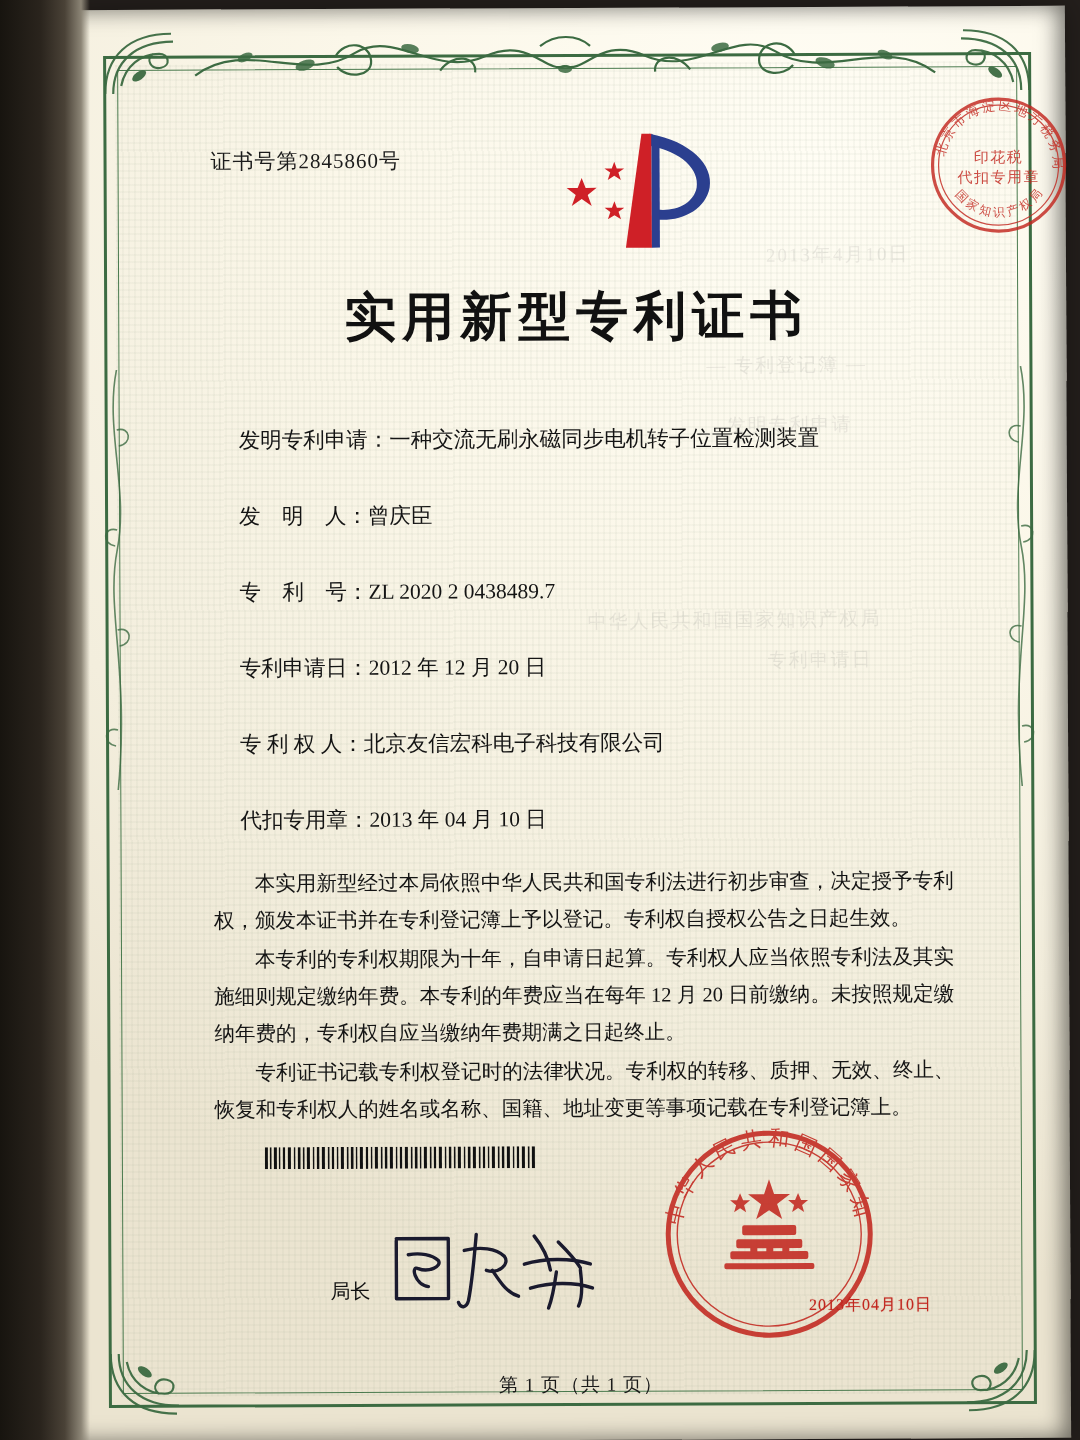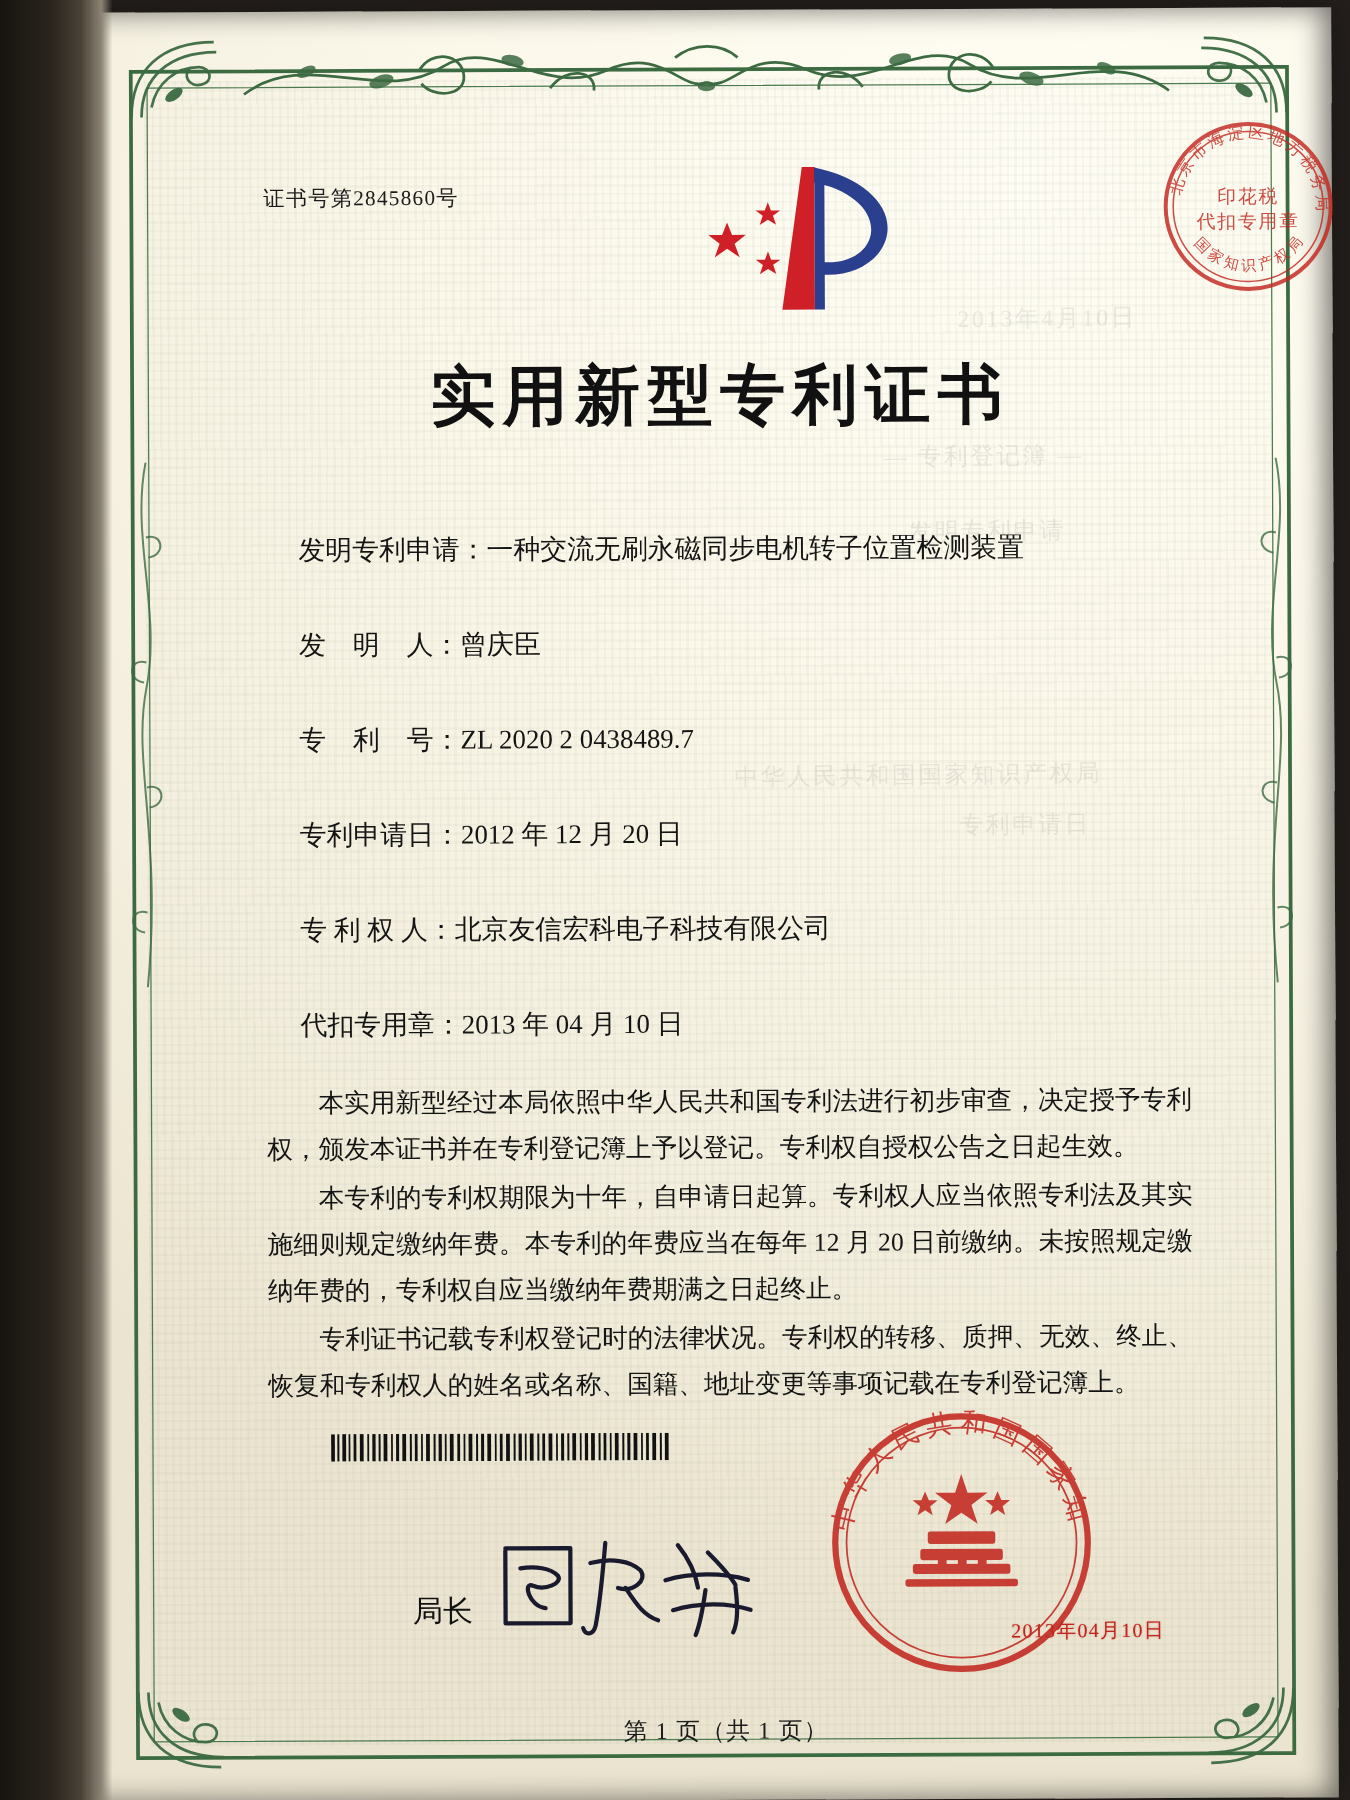--- a/index.html
+++ b/index.html
@@ -55,21 +55,21 @@
   .sv-l{left:30px;top:360px;}
   .sv-r{right:26px;top:360px;transform:scaleX(-1);}
 
   
   #content{
     position:absolute;left:100px;top:96px;width:820px;height:1280px;
     color:#1a1a1a;
   }
   .cert-no{
     position:absolute;left:45px;top:42px;
-    font-size:17px;letter-spacing:1px;color:#1b1b1b;
+    font-size:21px;letter-spacing:1px;color:#1b1b1b;
   }
   
   #logo{position:absolute;left:388px;top:22px;width:180px;height:130px;}
   
   .title{
     position:absolute;left:0;top:178px;width:820px;text-align:center;
     font-family:"Liberation Serif", serif;
     font-size:52px;font-weight:bold;letter-spacing:6px;color:#111;
   }
   
@@ -77,21 +77,21 @@
   .frow{display:flex;align-items:baseline;margin-bottom:47px;font-size:21.5px;color:#141414;}
   .flabel{white-space:pre;}
   .fvalue{white-space:pre;}
   .paras{position:absolute;left:45px;top:760px;width:740px;font-size:20.5px;line-height:37px;color:#141414;text-align:justify;}
   .paras p{margin:0 0 2px 0;text-indent:2em;}
 
   
   #barcode{position:absolute;left:95px;top:1042px;width:275px;height:22px;}
   
   .sign-row{position:absolute;left:160px;top:1120px;display:flex;align-items:flex-end;}
-  .sign-label{font-size:24px;color:#111;margin-right:14px;margin-bottom:10px;margin-top:12px;}
+  .sign-label{font-size:20px;color:#111;margin-right:14px;margin-bottom:10px;margin-top:12px;}
   #signature{width:230px;height:90px;}
   
   .footer{
     position:absolute;left:0;top:1268px;width:820px;text-align:center;
     font-size:19px;color:#1b1b1b;letter-spacing:1px;
   }
 
   
   #tax-seal{
     position:absolute;left:862px;top:88px;width:142px;height:142px;

